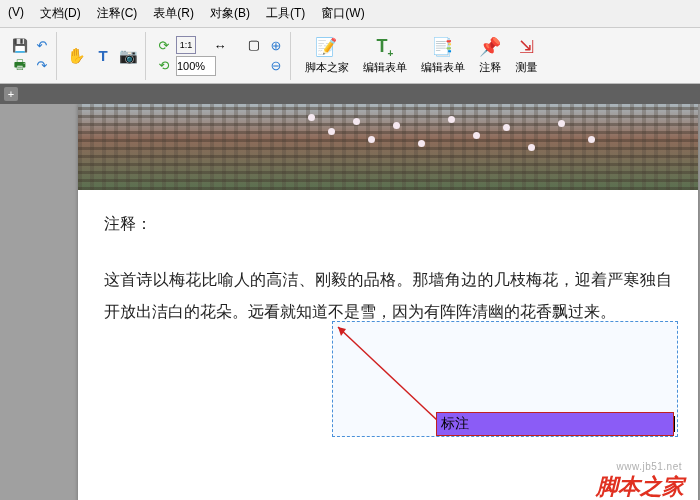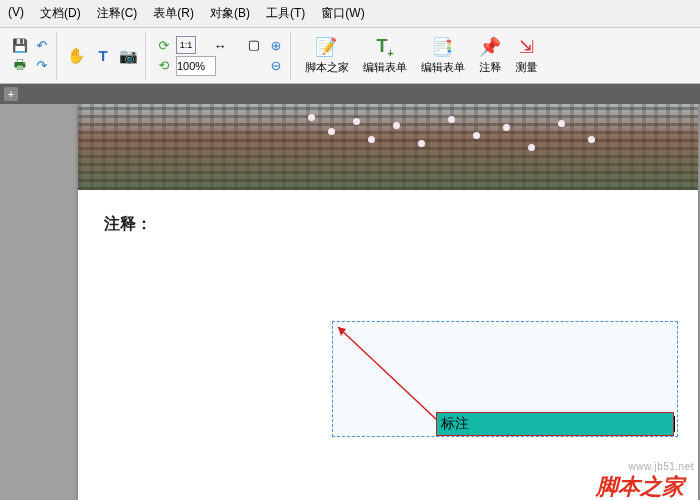--- a/index.html
+++ b/index.html
@@ -17,26 +17,26 @@
 .tab-add { width: 14px; height: 14px; background: #888; color: #fff; display: flex; align-items: center; justify-content: center; font-size: 11px; cursor: pointer; border-radius: 2px; }
 .doc-area { background: #a0a0a0; height: 400px; overflow: auto; position: relative; }
 .page { background: #fff; width: 620px; margin: 0 0 0 78px; min-height: 400px; padding: 0 0 40px 0; position: relative; box-shadow: 0 0 4px rgba(0,0,0,.3); }
 .photo { width: 100%; height: 86px; background: linear-gradient(180deg, #aab5bb 0%, #8e6b5a 40%, #5a7050 100%); position: relative; overflow: hidden; }
 .photo::before { content: ""; position: absolute; inset: 0; background:
  repeating-linear-gradient(0deg, rgba(60,50,40,.4) 0 3px, transparent 3px 8px),
  repeating-linear-gradient(90deg, rgba(80,70,60,.3) 0 4px, transparent 4px 12px); }
 .blossoms { position: absolute; top: 6px; left: 220px; right: 40px; height: 66px; }
 .blossoms span { position: absolute; width: 7px; height: 7px; background: #f5e8f0; border-radius: 50%; }
 .content { padding: 18px 26px 0 26px; font-size: 16px; line-height: 2; color: #222; }
-.heading { font-weight: bold; margin-bottom: 24px; }
+.heading { font-weight: normal; margin-bottom: 24px; }
 .callout-box { position: absolute; border: 1px dashed #4a90d9; background: rgba(200,220,255,.15); }
 .callout-arrow { position: absolute; }
-.anno-input { position: absolute; border: 1.5px solid #c02020; background: #14b8a6; font-size: 14px; padding: 2px 4px; }
+.anno-input { position: absolute; border: 1.5px solid #c02020; background: #8b5cf6; font-size: 14px; padding: 2px 4px; }
 .anno-input::after { content: ""; position: absolute; right: -2px; top: 3px; bottom: 3px; width: 1px; background: #000; animation: blink 1s infinite; }
-.watermark { position: absolute; right: 6px; bottom: 32px; font-size: 10px; color: #b0b0b0; font-family: Arial; letter-spacing: .5px; }
+.watermark { position: absolute; right: 18px; bottom: 32px; font-size: 10px; color: #b0b0b0; font-family: Arial; letter-spacing: .5px; }
 .site-stamp { position: absolute; right: 16px; bottom: 2px; font-size: 22px; font-weight: bold; font-style: italic; color: #e03020; }
 </style>
 </head>
 <body>
 
 <div class="menubar">
   <div class="menu-item">(V)</div>
   <div class="menu-item">文档(D)</div>
   <div class="menu-item">注释(C)</div>
   <div class="menu-item">表单(R)</div>
@@ -120,20 +120,21 @@
         <span style="top:6px;left:150px"></span>
           <span style="top:22px;left:175px"></span>
           <span style="top:14px;left:205px"></span>
         <span style="top:34px;left:230px"></span>
           <span style="top:10px;left:260px"></span>
           <span style="top:26px;left:290px"></span>
       </div>
     </div>
     <div class="content">
       <div class="heading">注释：</div>
+      <div style="text-align:justify">这首诗以梅花比喻人的高洁、刚毅的品格。那墙角边的几枝梅花，迎着严寒独自开放出洁白的花朵。远看就知道不是雪，因为有阵阵清幽的花香飘过来。</div>
     </div>
 
     <div class="callout-box" style="left:254px;top:217px;width:346px;height:116px"></div>
     <svg class="callout-arrow" style="left:254px;top:217px" width="120" height="110">
       <line x1="6" y1="6" x2="106" y2="100" stroke="#d02020" stroke-width="1.5"></line>
       <polygon points="6,6 14,8 9,15" fill="#d02020"></polygon>
     </svg>
     <div class="anno-input" style="left:358px;top:308px;width:238px;height:24px">
       <span>标注</span>
     </div>

